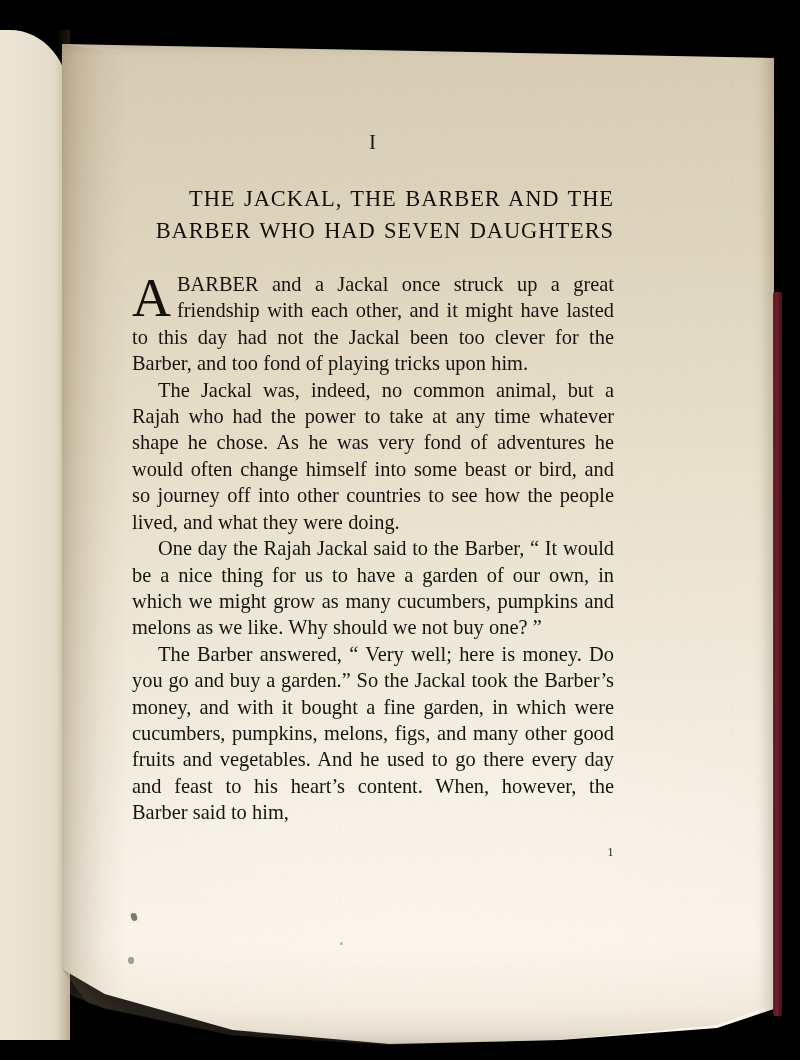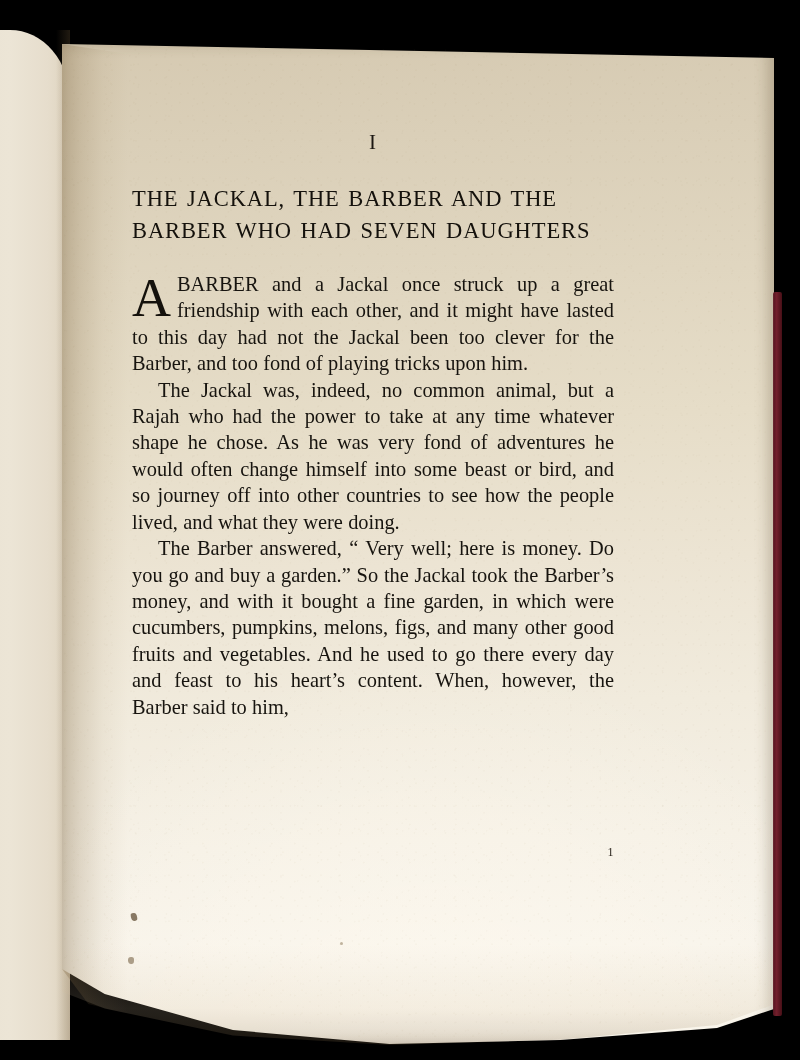--- a/index.html
+++ b/index.html
@@ -126,21 +126,21 @@
     text-align: center;
     font-size: 21px;
     letter-spacing: 1px;
     line-height: 1;
     margin: 0 0 30px 0;
     color: #1b1712;
   }
 
   #chapter-title {
     margin: 0 0 24px 0;
-    text-align: left;
+    text-align: right;
     font-size: 22.5px;
     line-height: 1.42;
     letter-spacing: 0.9px;
     font-weight: 400;
     color: #14110c;
     word-spacing: 2px;
   }
   #chapter-title .title-line { display: block; white-space: nowrap; }
 
   .body-para {
@@ -245,20 +245,21 @@
       <span class="title-line">THE JACKAL, THE BARBER AND THE</span>
       <span class="title-line">BARBER WHO HAD SEVEN DAUGHTERS</span>
     </h1>
 
     <p class="body-para first">
       <span id="drop-cap">A</span><span>BARBER and a Jackal once struck up a great friendship with each other, and it might have lasted to this day had not the Jackal been too clever for the Barber, and too fond of playing tricks upon him.</span>
     </p>
 
     <p class="body-para">The Jackal was, indeed, no common animal, but a Rajah who had the power to take at any time whatever shape he chose.  As he was very fond of adventures he would often change himself into some beast or bird, and so journey off into other countries to see how the people lived, and what they were doing.</p>
 
+    <p class="body-para">One day the Rajah Jackal said to the Barber, “ It would be a nice thing for us to have a garden of our own, in which we might grow as many cucumbers, pumpkins and melons as we like.  Why should we not buy one? ”</p>
 
     <p class="body-para">The Barber answered, “ Very well; here is money. Do you go and buy a garden.”  So the Jackal took the Barber’s money, and with it bought a fine garden, in which were cucumbers, pumpkins, melons, figs, and many other good fruits and vegetables. And he used to go there every day and feast to his heart’s content.  When, however, the Barber said to him,</p>
 
   </div>
 
   <div id="folio">1</div>
 
   <div class="foxing" id="foxing-1"></div>
   <div class="foxing" id="foxing-2"></div>
   <div class="foxing" id="foxing-3"></div>

